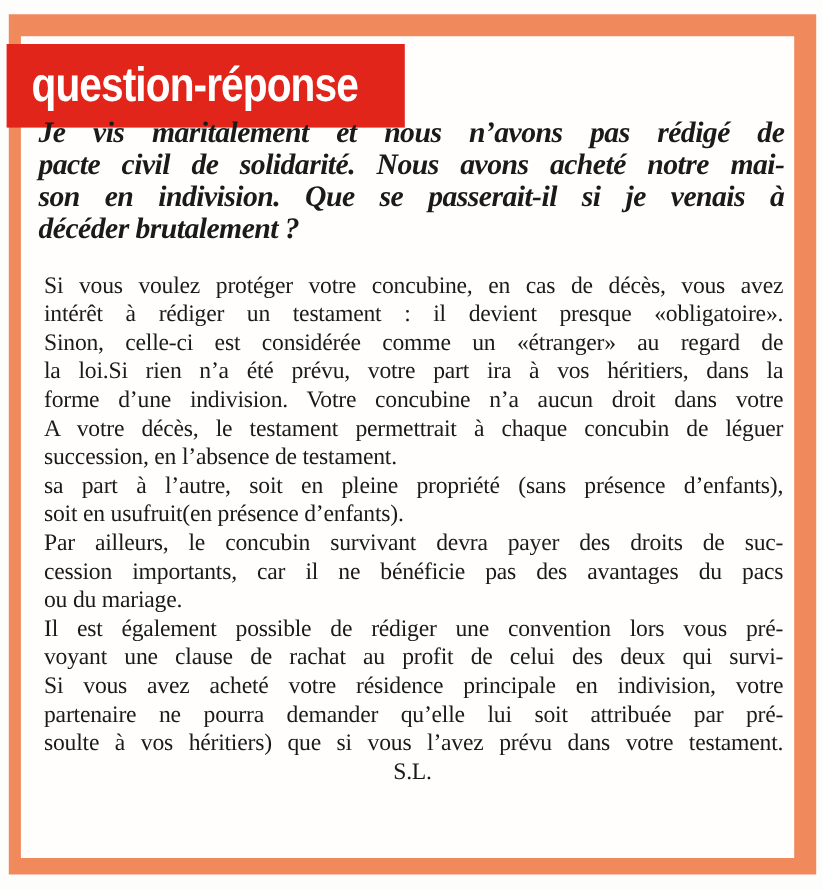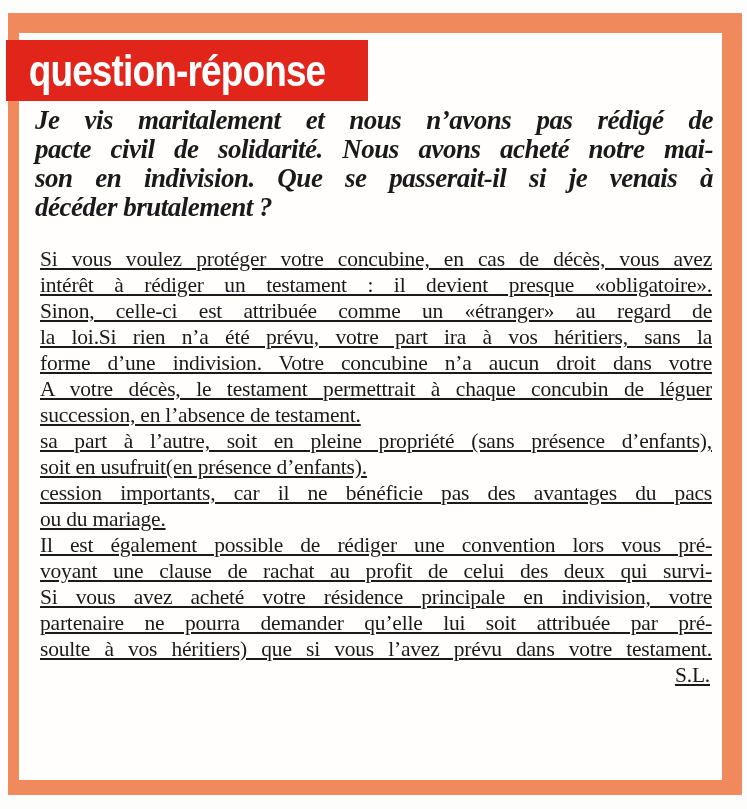--- a/index.html
+++ b/index.html
@@ -26,21 +26,21 @@
     border-style: solid;
     border-color: var(--frame-orange, #f08a5c);
     border-width: 20px 20px 15px 11px;
     background: var(--paper-white, #fffefd);
   }
   .banner {
     position: absolute;
     left: 6px;
     top: 40px;
     width: 362px;
-    height: 61px;
+    height: 76px;
     background: var(--banner-red, #e1251b);
     display: flex;
     align-items: center;
     z-index: 2;
   }
   .banner-text {
     display: inline-block;
     padding-left: 27px;
     color: #ffffff;
     font-family: "Liberation Sans", sans-serif;
@@ -68,32 +68,31 @@
   .answer {
     position: absolute;
     left: 40px;
     top: 246px;
     width: 672px;
     color: var(--text-black, #1a1a1a);
     font-size: 21.5px;
     line-height: 26px;
     letter-spacing: -0.2px;
     z-index: 3;
-    text-decoration: underline;
   }
   .ln {
     text-align: justify;
     text-align-last: justify;
     white-space: normal;
   }
   .ln.last {
     text-align-last: left;
   }
   .signature {
-    text-align: right;
+    text-align: center;
     padding-right: 2px;
   }
 </style>
 </head>
 <body>
 
 <div class="page">
   <div class="frame"></div>
 
   <div class="banner">
@@ -103,27 +102,28 @@
   <div class="question">
     <div class="ln">Je vis maritalement et nous n’avons pas rédigé de</div>
     <div class="ln">pacte civil de solidarité. Nous avons acheté notre mai-</div>
     <div class="ln">son en indivision. Que se passerait-il si je venais à</div>
     <div class="ln last">décéder brutalement ?</div>
   </div>
 
   <div class="answer">
     <div class="ln">Si vous voulez protéger votre concubine, en cas de décès, vous avez</div>
     <div class="ln">intérêt à rédiger un testament : il devient presque «obligatoire».</div>
-    <div class="ln">Sinon, celle-ci est attribuée comme un «étranger» au regard de</div>
-    <div class="ln">la loi.Si rien n’a été prévu, votre part ira à vos héritiers, sans la</div>
+    <div class="ln">Sinon, celle-ci est considérée comme un «étranger» au regard de</div>
+    <div class="ln">la loi.Si rien n’a été prévu, votre part ira à vos héritiers, dans la</div>
     <div class="ln">forme d’une indivision. Votre concubine n’a aucun droit dans votre</div>
     <div class="ln">A votre décès, le testament permettrait à chaque concubin de léguer</div>
     <div class="ln last">succession, en l’absence de testament.</div>
     <div class="ln">sa part à l’autre, soit en pleine propriété (sans présence d’enfants),</div>
     <div class="ln last">soit en usufruit(en présence d’enfants).</div>
+    <div class="ln">Par ailleurs, le concubin survivant devra payer des droits de suc-</div>
     <div class="ln">cession importants, car il ne bénéficie pas des avantages du pacs</div>
     <div class="ln last">ou du mariage.</div>
     <div class="ln">Il est également possible de rédiger une convention lors vous pré-</div>
     <div class="ln">voyant une clause de rachat au profit de celui des deux qui survi-</div>
     <div class="ln">Si vous avez acheté votre résidence principale en indivision, votre</div>
     <div class="ln">partenaire ne pourra demander qu’elle lui soit attribuée par pré-</div>
     <div class="ln">soulte à vos héritiers) que si vous l’avez prévu dans votre testament.</div>
     <div class="signature">S.L.</div>
   </div>
 </div>

